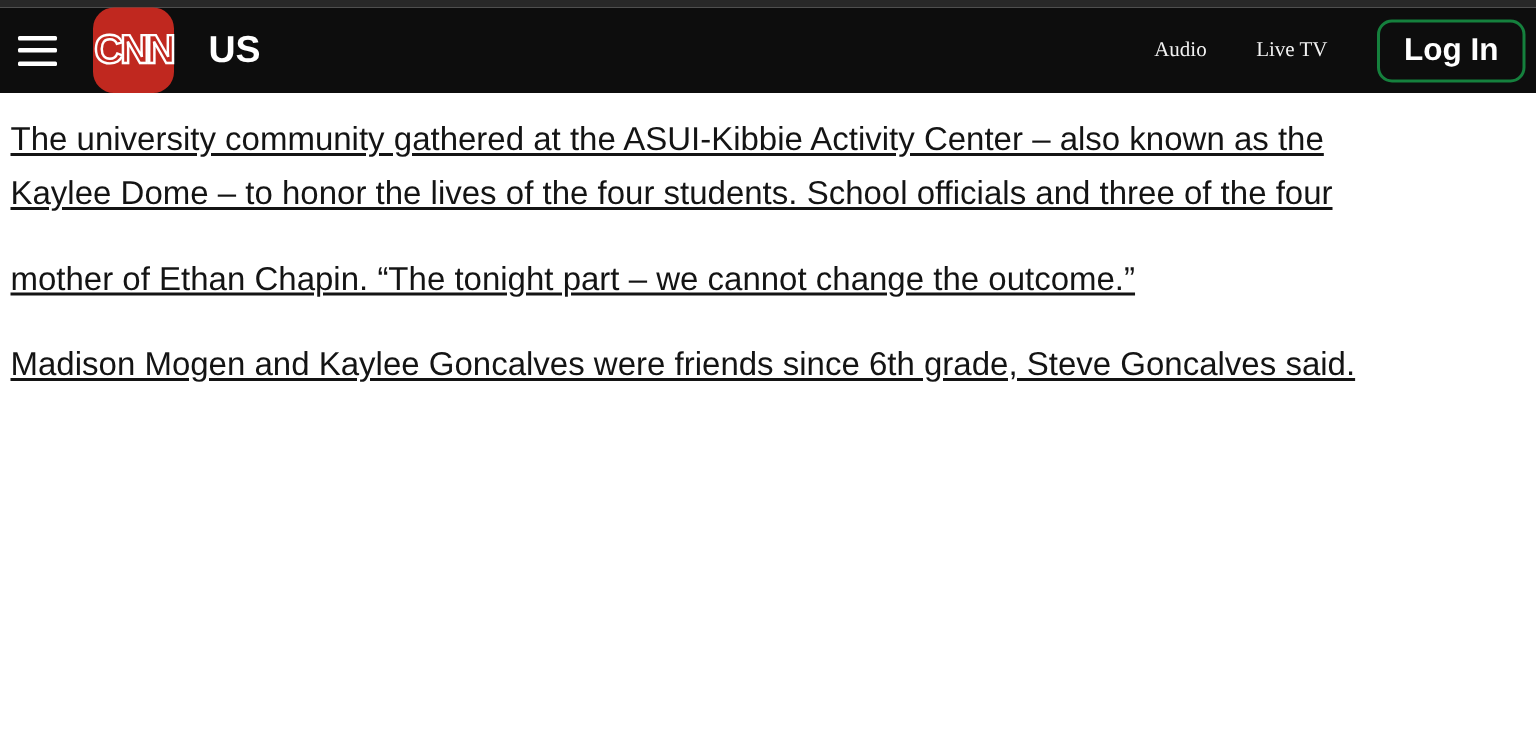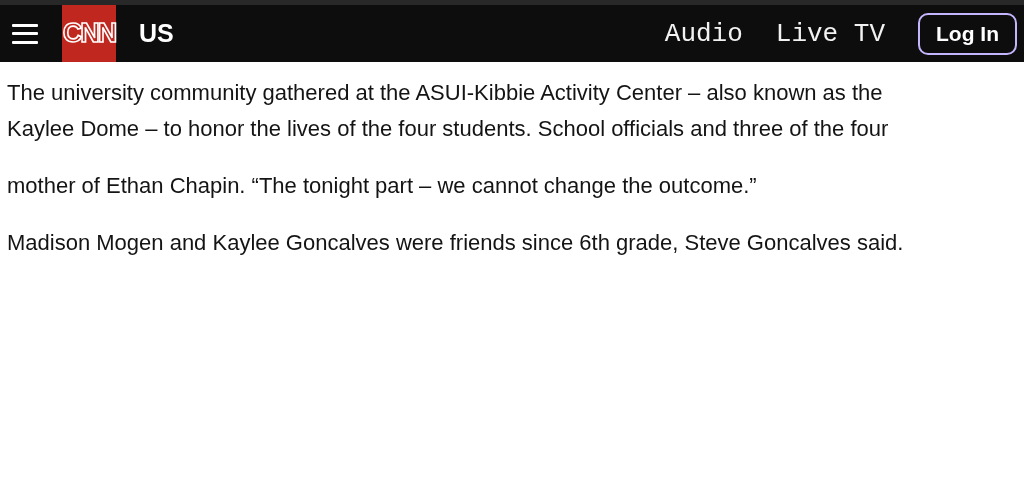--- a/index.html
+++ b/index.html
@@ -38,20 +38,21 @@
   }
   .hamburger span { display: block; height: 3px; width: 100%; background: #fff; border-radius: 1px; }
 
   .logo {
     width: 54px; height: 57px;
     margin-left: 24px;
     background: var(--logo-red);
     display: flex; align-items: center; justify-content: center;
     text-decoration: none;
     flex: 0 0 auto;
+    border-radius: 14px;
   }
   .logo-text {
     color: #fff;
     font-weight: 800;
     font-size: 27px;
     letter-spacing: -2px;
     line-height: 1;
   }
   @supports (-webkit-text-stroke: 1px #fff) {
     .logo-text { color: transparent; -webkit-text-stroke: 1.6px #fff; }
@@ -62,49 +63,49 @@
     font-size: 25px;
     font-weight: 700;
     margin-left: 23px;
     text-decoration: none;
   }
 
   .spacer { flex: 1; }
 
   .nav-item {
     color: var(--header-text);
-    font-size: 26px;
+    font-size: 14px;
     font-weight: 400;
     text-decoration: none;
     margin-right: 33px;
     cursor: pointer;
     background: none; border: none; padding: 0;
-    font-family: Liberation Mono, monospace;
+    font-family: Liberation Serif, serif;
   }
 
   .login-button {
-    border: 2px solid #c4b5fd;
+    border: 2px solid #15803d;
     border-radius: 10px;
     background: transparent;
     color: #fff;
     font-family: inherit;
     font-weight: 700;
     font-size: 21px;
     padding: 7px 16px;
     cursor: pointer;
   }
 
   .article {
     padding: 13px 8px 0 7px;
     color: var(--body-text);
     font-size: 22px;
     line-height: 36px;
   }
   .article .paragraph { margin: 0 0 21px 0; }
-  .article .line { white-space: nowrap; }
+  .article .line { white-space: nowrap; text-decoration: underline; }
 </style>
 </head>
 <body>
 
 <div class="top-strip"></div>
 
 <header class="header">
   <button class="hamburger" aria-label="Menu">
     <span></span>
     <span></span>

